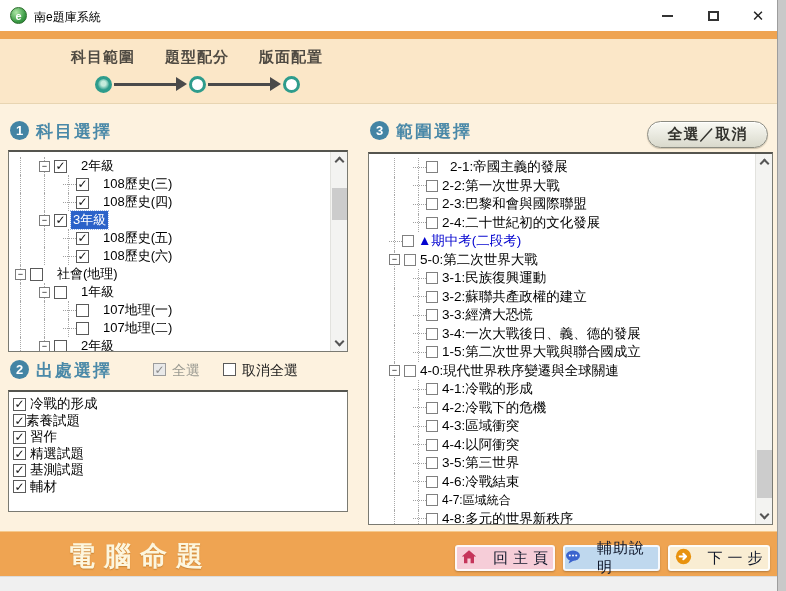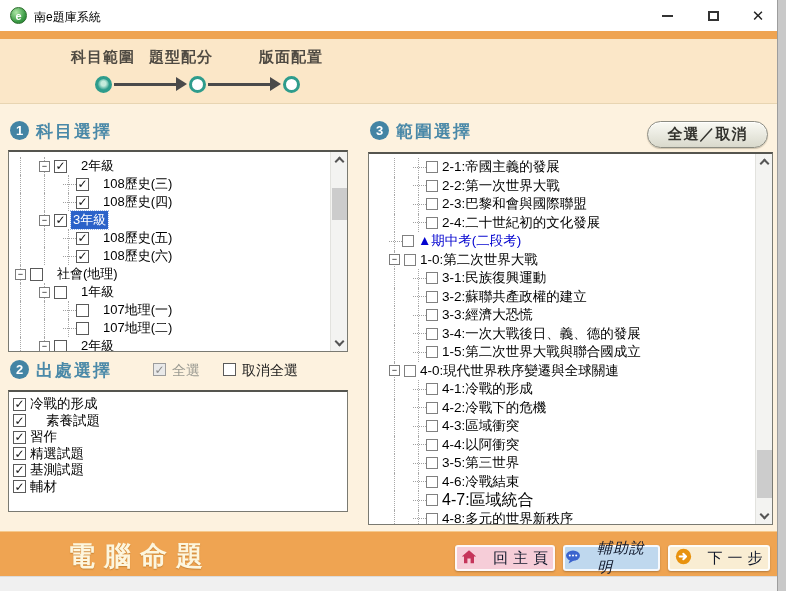--- a/index.html
+++ b/index.html
@@ -15,21 +15,21 @@
   .app-title { position:absolute; left:34px; top:9px; font-size:12px; color:#000; }
   .winbtn { position:absolute; top:5px; width:30px; height:21px; display:flex; align-items:center; justify-content:center; cursor:default; }
   .wmin { left:652px; } .wmin i { display:block; width:11px; height:2px; background:#333; }
   .wmax { left:698px; } .wmax i { display:block; width:11px; height:10px; border:2px solid #333; }
   .wclose { left:743px; font-size:15px; color:#222; line-height:1; }
 
   
   .orange-strip { position:absolute; left:0; top:31px; width:777px; height:8px; background:#efa452; }
   .steps { position:absolute; left:0; top:39px; width:777px; height:65px; background:#fbe7c8; border-bottom:1px solid #e8d5b2; }
   .step-label { position:absolute; top:9px; width:70px; text-align:center; font-size:15px; font-weight:bold; color:#4f4a42; letter-spacing:1px; }
-  .sl1 { left:68px; } .sl2 { left:146px; } .sl3 { left:256px; }
+  .sl1 { left:68px; } .sl2 { left:162px; } .sl3 { left:256px; }
   .step-circle { position:absolute; top:37px; width:17px; height:17px; border-radius:50%; border:3px solid #2e9c8c; background:#fff; }
   .step-circle.active { background:radial-gradient(circle at 50% 42%, #c4ecdc 0 28%, #35a290 72%); }
   .sc1 { left:95px; } .sc2 { left:189px; } .sc3 { left:283px; }
   .step-line { position:absolute; top:44px; height:3px; background:#4a4a4a; }
   .ln1 { left:114px; width:63px; } .ln2 { left:208px; width:63px; }
   .step-head { position:absolute; top:38px; width:0; height:0; border-left:11px solid #4a4a4a; border-top:7px solid transparent; border-bottom:7px solid transparent; }
   .hd1 { left:176px; } .hd2 { left:270px; }
 
   
   .main { position:absolute; left:0; top:104px; width:777px; height:427px; background:#fdf2df; }
@@ -76,21 +76,21 @@
 
   
   .footer { position:absolute; left:0; top:531px; width:777px; height:45px; background:#efa452; border-top:1px solid #f6c98c; }
   .brand { position:absolute; left:68px; top:6px; font-size:27px; font-weight:bold; color:#fdf6de;
     letter-spacing:9px; text-shadow:0 1px 1px rgba(170,105,30,.55); }
   .fbtn { position:absolute; top:13px; height:26px; border-radius:3px; border:2px solid rgba(255,255,255,.85);
     box-shadow:0 1px 2px rgba(0,0,0,.25); display:flex; align-items:center; justify-content:center; gap:16px;
     font-size:15px; color:#0f172a; cursor:pointer; }
   .fbtn svg { flex:none; }
   .btn-home { left:455px; width:100px; background:#f6cdd8; letter-spacing:5px; padding-left:4px; }
-  .btn-help { left:563px; width:97px;  background:#bfd8ee; letter-spacing:1px;font-style:italic; }
+  .btn-help { left:563px; width:97px;  background:#bfd8ee; letter-spacing:1px; }
   .btn-next { left:668px; width:102px; background:#f9edd3; letter-spacing:5px; padding-left:4px; }
 
   
   .right-strip { position:absolute; left:777px; top:0; width:9px; height:591px; background:#c9c9c9; border-left:1px solid #9d9d9d; }
   .bottom-strip { position:absolute; left:0; top:576px; width:777px; height:15px; background:#f0f0f0; border-top:1px solid #dcdcdc; }
 </style>
 </head>
 <body>
 
 <div class="window">
@@ -241,21 +241,21 @@
     <span class="cb" style="position:absolute; left:223px; top:259px;" id="cb-deselect-all"></span>
     <div class="hdr-cb-label" style="left:242px; top:258px;">取消全選</div>
     <div class="boxed source-box">
       <div id="source-list" style="padding:4px 0 0 4px;">
           <div style="display: flex; align-items: center; height: 16.5px; font-size: 13.5px;">
             <span class="cb checked">✓</span>
             <span style="margin-left: 4px;">冷戰的形成</span>
           </div>
           <div style="display: flex; align-items: center; height: 16.5px; font-size: 13.5px;">
             <span class="cb checked">✓</span>
-            <span style="margin-left: 20px;">素養試題</span>
+            <span style="margin-left: 0;">素養試題</span>
           </div>
           <div style="display: flex; align-items: center; height: 16.5px; font-size: 13.5px;">
             <span class="cb checked">✓</span>
             <span style="margin-left: 4px;">習作</span>
           </div>
           <div style="display: flex; align-items: center; height: 16.5px; font-size: 13.5px;">
             <span class="cb checked">✓</span>
             <span style="margin-left: 4px;">精選試題</span>
           </div>
           <div style="display: flex; align-items: center; height: 16.5px; font-size: 13.5px;">
@@ -273,21 +273,21 @@
     <div class="sec-title" style="left:396px; top:16px;">範圍選擇</div>
     <div class="pill-btn">全選／取消</div>
     <div class="boxed scope-box">
       <div id="scope-tree" style="padding-top:4px;">
           <div class="tree-row" style="height: 18.5px; font-size: 13.5px;">
             <div class="guide" style="left: 25px;"></div>
             <div class="guide" style="left: 49px;"></div>
             <span style="width: 44px; flex: 0 0 auto;"></span>
             <span class="hdot" style="width: 13px; flex: 0 0 auto;"></span>
             <span class="cb small"></span>
-            <span class="node-label" style="margin-left: 2px;">2-1:帝國主義的發展</span>
+            <span class="node-label" style="margin-left: 10px;">2-1:帝國主義的發展</span>
           </div>
           <div class="tree-row" style="height: 18.5px; font-size: 13.5px;">
             <div class="guide" style="left: 25px;"></div>
             <div class="guide" style="left: 49px;"></div>
             <span style="width: 44px; flex: 0 0 auto;"></span>
             <span class="hdot" style="width: 13px; flex: 0 0 auto;"></span>
             <span class="cb small"></span>
             <span class="node-label" style="margin-left: 2px;">2-2:第一次世界大戰</span>
           </div>
           <div class="tree-row" style="height: 18.5px; font-size: 13.5px;">
@@ -312,21 +312,21 @@
             <span class="hdot" style="width: 13px; flex: 0 0 auto;"></span>
             <span class="cb small"></span>
             <span class="node-label blue" style="margin-left: 2px;">▲期中考(二段考)</span>
           </div>
           <div class="tree-row" style="height: 18.5px; font-size: 13.5px;">
             <div class="guide" style="left: 25px;"></div>
             <span style="width: 20px; flex: 0 0 auto;"></span>
             <span class="expand">−</span>
             <span style="width: 4px; flex: 0 0 auto;"></span>
             <span class="cb small"></span>
-            <span class="node-label" style="margin-left: 2px;">1-0:第二次世界大戰</span>
+            <span class="node-label" style="margin-left: 2px;">5-0:第二次世界大戰</span>
           </div>
           <div class="tree-row" style="height: 18.5px; font-size: 13.5px;">
             <div class="guide" style="left: 25px;"></div>
             <div class="guide" style="left: 49px;"></div>
             <span style="width: 44px; flex: 0 0 auto;"></span>
             <span class="hdot" style="width: 13px; flex: 0 0 auto;"></span>
             <span class="cb small"></span>
             <span class="node-label" style="margin-left: 2px;">3-1:民族復興運動</span>
           </div>
           <div class="tree-row" style="height: 18.5px; font-size: 13.5px;">
@@ -410,21 +410,21 @@
             <span class="node-label" style="margin-left: 2px;">3-5:第三世界</span>
           </div>
           <div class="tree-row" style="height: 18.5px; font-size: 13.5px;">
             <div class="guide" style="left: 25px;"></div>
             <div class="guide" style="left: 49px;"></div>
             <span style="width: 44px; flex: 0 0 auto;"></span>
             <span class="hdot" style="width: 13px; flex: 0 0 auto;"></span>
             <span class="cb small"></span>
             <span class="node-label" style="margin-left: 2px;">4-6:冷戰結束</span>
           </div>
-          <div class="tree-row" style="height: 18.5px; font-size: 16px; text-align: center;">
+          <div class="tree-row" style="height: 18.5px; font-size: 12px; text-align: center;">
             <div class="guide" style="left: 25px;"></div>
             <div class="guide" style="left: 49px;"></div>
             <span style="width: 44px; flex: 0 0 auto;"></span>
             <span class="hdot" style="width: 13px; flex: 0 0 auto;"></span>
             <span class="cb small"></span>
             <span class="node-label" style="margin-left: 2px;">4-7:區域統合</span>
           </div>
           <div class="tree-row" style="height: 18.5px; font-size: 13.5px;">
             <div class="guide" style="left: 25px;"></div>
             <div class="guide" style="left: 49px;"></div>

